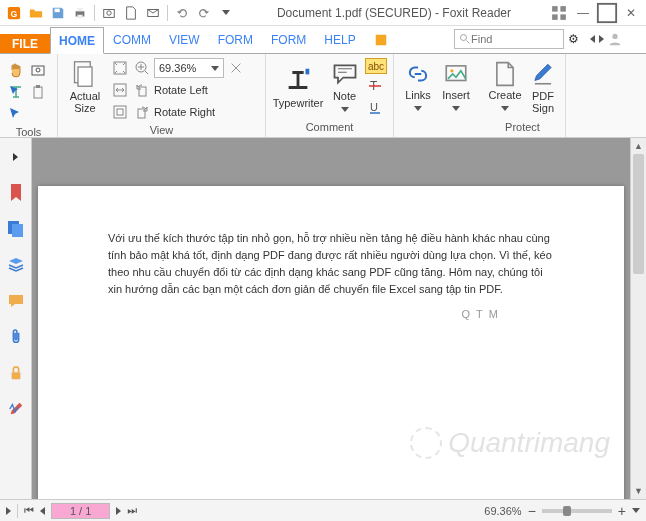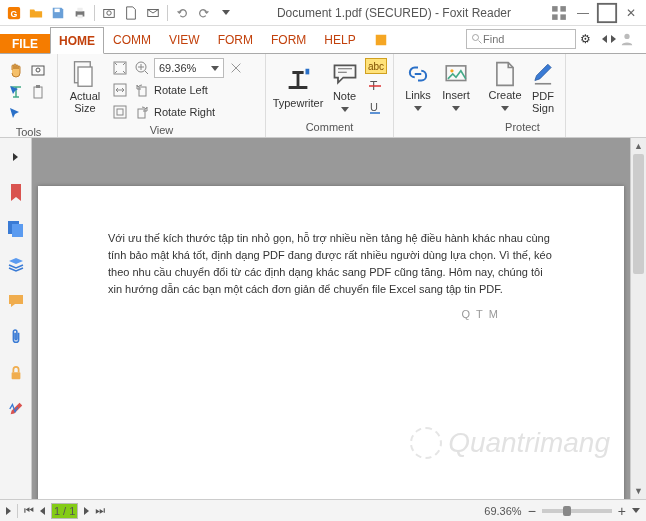--- a/index.html
+++ b/index.html
@@ -8,23 +8,23 @@
 .qat { display: flex; align-items: center; gap: 2px; padding: 0 4px; }
 .qat .iconbtn { width: 20px; height: 20px; display: flex; align-items: center; justify-content: center; font-size: 13px; color: #555; cursor: pointer; }
 .qat .iconbtn.orange { color: #e77817; }
 .qat .iconbtn svg { width: 14px; height: 14px; }
 .sep { width: 1px; height: 16px; background: #ccc; margin: 0 2px; }
 .title { flex: 1; text-align: center; font-size: 12px; color: #555; }
 .winbtns { display: flex; gap: 2px; padding-right: 4px; }
 .winbtns .iconbtn { width: 22px; height: 20px; display:flex;align-items:center;justify-content:center; font-size:12px; color:#666; cursor:pointer;}
 .tabbar { height: 28px; display: flex; align-items: end; background: #fff; border-bottom: 1px solid #aaa; padding-left:0;}
 .filetab { background: #f57c00; color: #fff; padding: 6px 12px; font-size: 12px; font-weight: bold; cursor: pointer; height: 19px; display:flex;align-items:center;}
-.mtab { padding: 10px 8px; font-size: 12px; color: #c2410c; cursor: pointer; height: 27px; display:flex;align-items:center; border:1px solid transparent; border-bottom:none;}
+.mtab { padding: 10px 8px; font-size: 12px; color: #3b82f6; cursor: pointer; height: 27px; display:flex;align-items:center; border:1px solid transparent; border-bottom:none;}
 .mtab.active { background: #fff; border:1px solid #aaa; border-bottom:1px solid #fff; margin-bottom:-1px; font-weight:bold;}
-.tabbar .endtools { margin-left:auto; display:flex; align-items:center; gap:4px; padding:0 8px 4px 0;}
+.tabbar .endtools { margin-left:auto; display:flex; align-items:center; gap:4px; padding:0 20px 4px 0;}
 .searchbox { display:flex; align-items:center; border:1px solid #bbb; height:20px; padding-left:4px; width:110px;}
 .searchbox input { border:none; outline:none; width:80px; font-size:11px; color:#888;}
 .ribbon { display:flex; background:#f9f9f9; border-bottom:1px solid #ccc; height:84px;}
 .group { border-right:1px solid #ddd; padding:2px 6px 0; display:flex; flex-direction:column;}
 .group .gbody { flex:1; display:flex; align-items:flex-start;}
 .group .glabel { text-align:center; font-size:11px; color:#555; margin-top:2px; height:16px;}
 .bigbtn { display:flex; flex-direction:column; align-items:center; justify-content:center; padding:2px 4px; cursor:pointer; font-size:11px; line-height:1.1; }
 .bigbtn .icon { margin-bottom:2px; display:flex;align-items:center;justify-content:center;}
 .bigbtn .lbl { text-align:center; }
 .minip { display:flex;flex-direction:column;gap:2px;}
@@ -38,21 +38,21 @@
 .page { background:#fff; width:100%; height:100%; box-shadow:0 0 4px rgba(0,0,0,0.3); padding:44px 70px 34px; font-size:11px; line-height:1.55; position:relative;margin-top:42px;}
 .qtm { position:absolute; right:120px; top:120px; color:#999; letter-spacing:6px; font-size:11px;}
 .watermark { position:absolute; right:20px; bottom:40px; color:rgba(150,150,150,0.28); font-size:28px; font-style:italic; font-family: Georgia, serif; display:flex;align-items:center; gap:6px; pointer-events:none;}
 .watermark .circ { width:32px;height:32px;border:2px dashed rgba(150,150,150,0.25); border-radius:50%;}
 .rightscroll { width:16px; background:#eee; border-left:1px solid #ccc; position:relative;}
 .rightscroll .arrow{height:16px;display:flex;align-items:center;justify-content:center;font-size:9px;color:#666;cursor:pointer;}
 .rightscroll .track{position:absolute;top:16px;bottom:16px;left:2px;right:2px;}
 .rightscroll .thumb{position:absolute;top:0;left:0;right:0;height:120px;background:#ccc;border-radius:2px;cursor:pointer;}
 .statusbar { position:absolute; bottom:0; left:0; right:0; height:22px; background:#f4f4f4; border-top:1px solid #ccc; display:flex; align-items:center; padding:0 6px; gap:6px; font-size:11px; color:#555;}
 .statusbar .sep2{width:1px;height:14px;background:#ccc;}
-.pagecount { border:1px solid #bbb; padding:1px 2px; background:#84cc16;}
+.pagecount { border:1px solid #bbb; padding:1px 18px; background:#f9a8d4;}
 .statusbar .right { margin-left:auto; display:flex; align-items:center; gap:6px;}
 .tri { width:0;height:0;border-left:4px solid transparent;border-right:4px solid transparent;border-top:5px solid #555; cursor:pointer;}
 .trileft {width:0;height:0;border-top:4px solid transparent;border-bottom:4px solid transparent;border-right:5px solid #555; cursor:pointer;}
 .triright{width:0;height:0;border-top:4px solid transparent;border-bottom:4px solid transparent;border-left:5px solid #555; cursor:pointer;}
 svg { display:block; }
 </style>
 </head>
 <body>
 
 <div class="titlebar">

